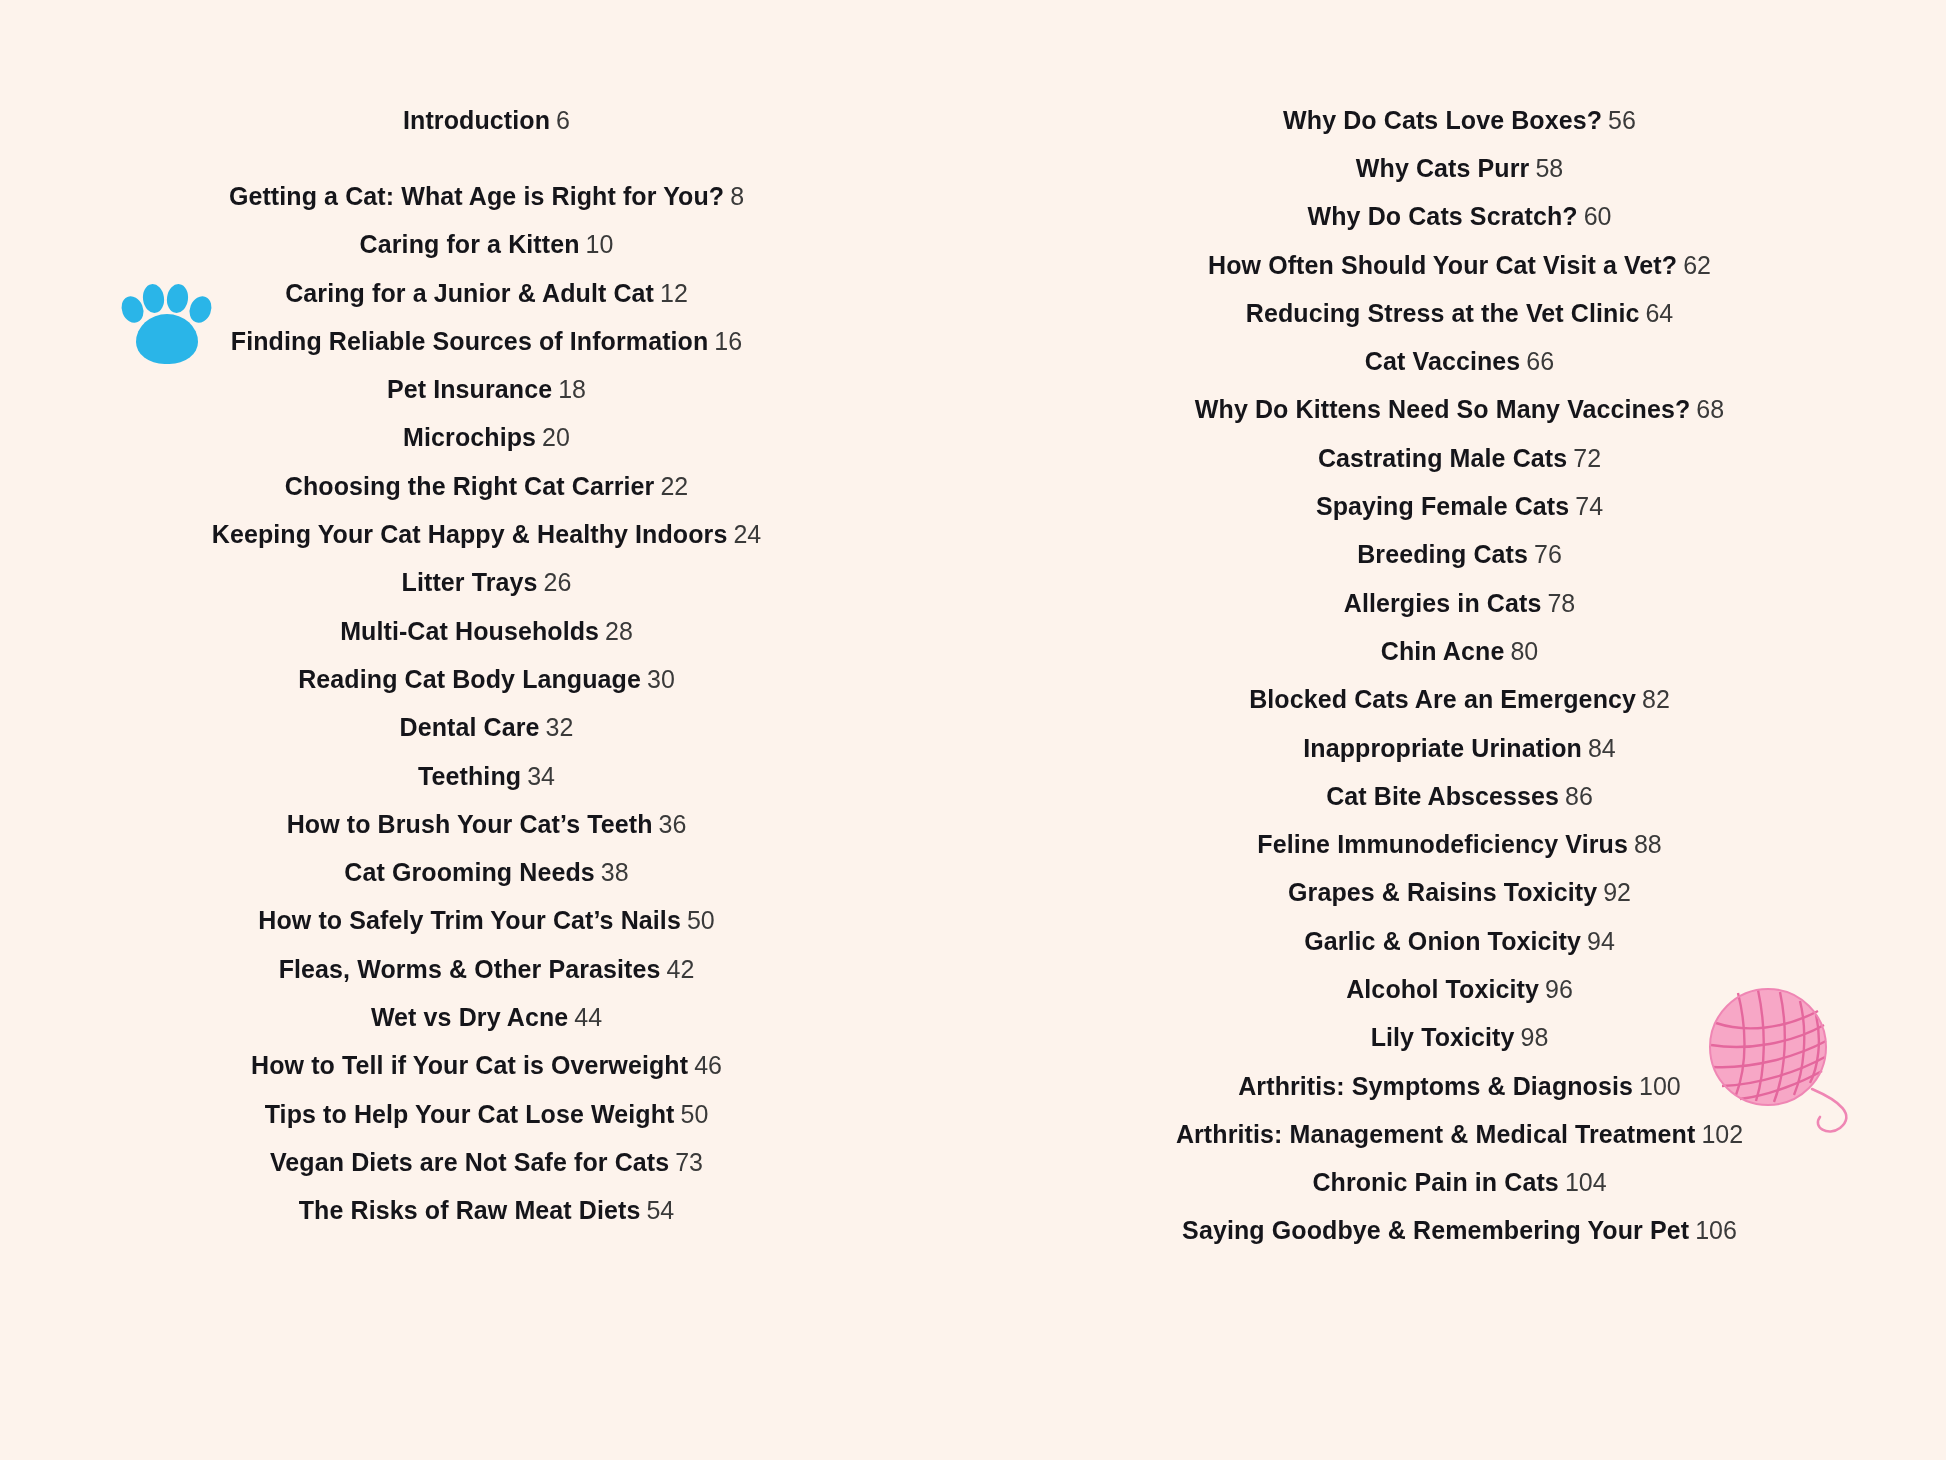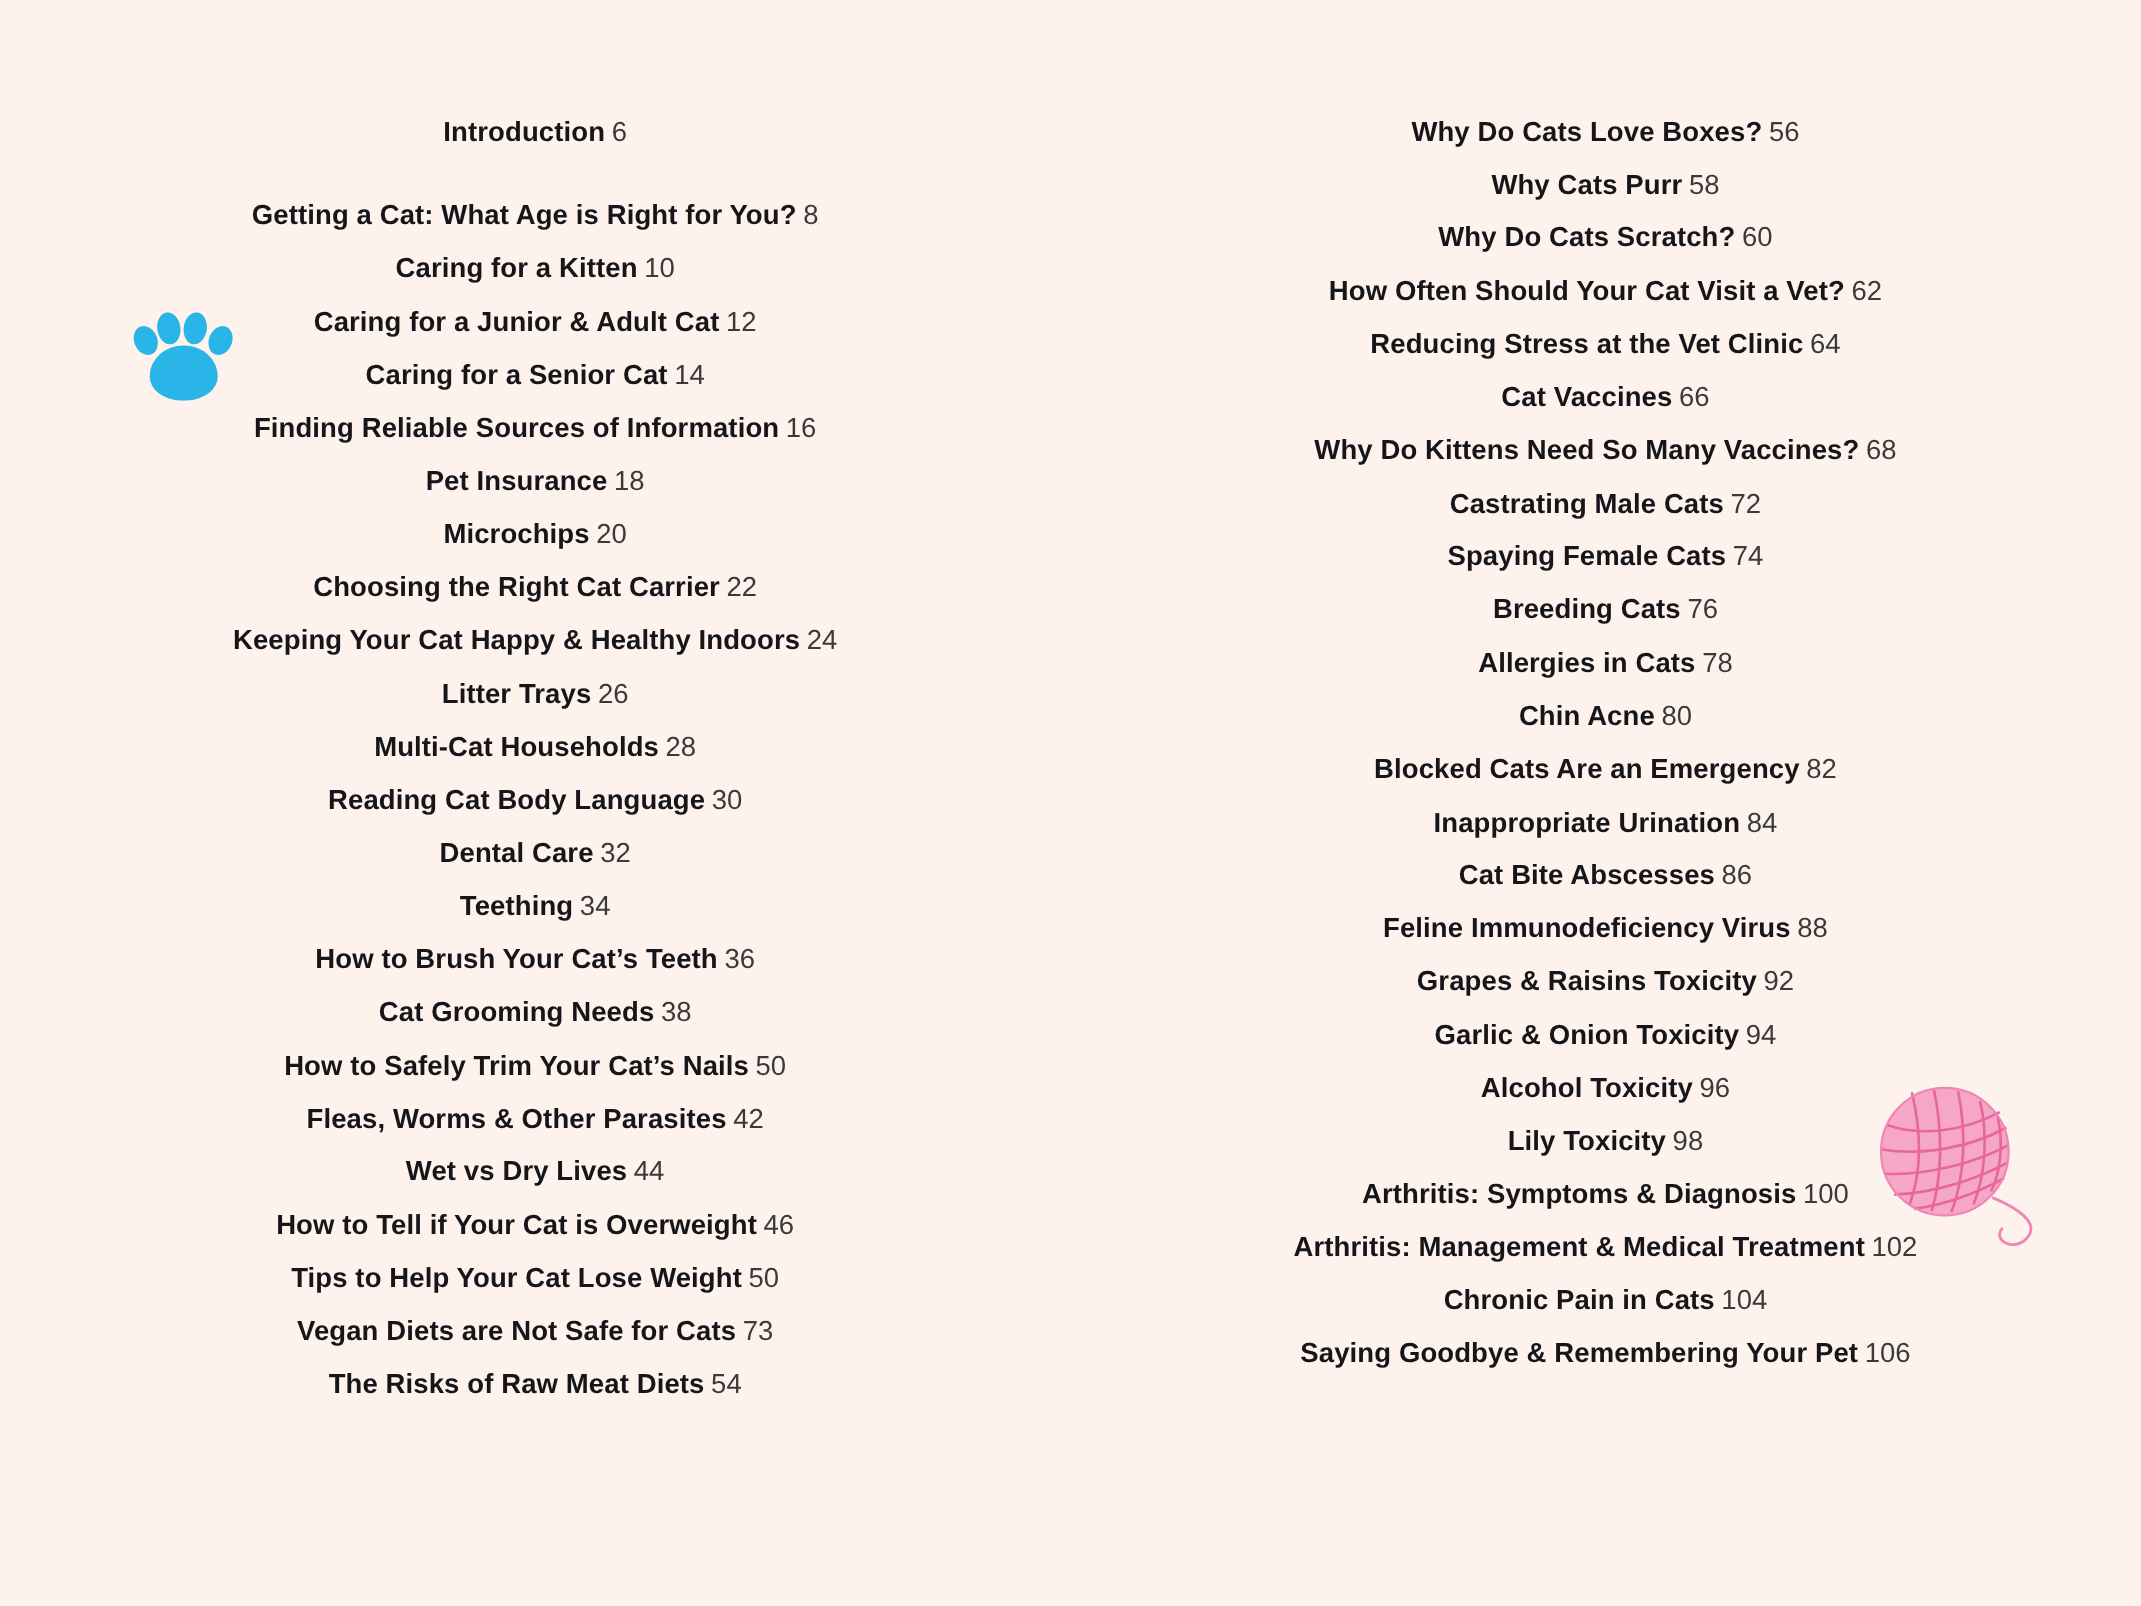--- a/index.html
+++ b/index.html
@@ -147,23 +147,20 @@
       <div class="row">
           <span class="toc-entry"><span class="title">Getting a Cat: What Age is Right for You?</span><span class="pagenum">8</span></span>
         </div>
       <div class="row">
           <span class="toc-entry"><span class="title">Caring for a Kitten</span><span class="pagenum">10</span></span>
         </div>
       <div class="row">
           <span class="toc-entry"><span class="title">Caring for a Junior &amp; Adult Cat</span><span class="pagenum">12</span></span>
         </div>
       <div class="row">
-          <span class="toc-entry"><span class="title">Caring for a Senior Cat</span><span class="pagenum">14</span></span>
-        </div>
-      <div class="row">
           <span class="toc-entry"><span class="title">Finding Reliable Sources of Information</span><span class="pagenum">16</span></span>
         </div>
       <div class="row">
           <span class="toc-entry"><span class="title">Pet Insurance</span><span class="pagenum">18</span></span>
         </div>
       <div class="row">
           <span class="toc-entry"><span class="title">Microchips</span><span class="pagenum">20</span></span>
         </div>
       <div class="row">
           <span class="toc-entry"><span class="title">Choosing the Right Cat Carrier</span><span class="pagenum">22</span></span>
@@ -192,21 +189,21 @@
       <div class="row">
           <span class="toc-entry"><span class="title">Cat Grooming Needs</span><span class="pagenum">38</span></span>
         </div>
       <div class="row">
           <span class="toc-entry"><span class="title">How to Safely Trim Your Cat’s Nails</span><span class="pagenum">50</span></span>
         </div>
       <div class="row">
           <span class="toc-entry"><span class="title">Fleas, Worms &amp; Other Parasites</span><span class="pagenum">42</span></span>
         </div>
       <div class="row">
-          <span class="toc-entry"><span class="title">Wet vs Dry Lives</span><span class="pagenum">44</span></span>
+          <span class="toc-entry"><span class="title">Wet vs Dry Acne</span><span class="pagenum">44</span></span>
         </div>
       <div class="row">
           <span class="toc-entry"><span class="title">How to Tell if Your Cat is Overweight</span><span class="pagenum">46</span></span>
         </div>
       <div class="row">
           <span class="toc-entry"><span class="title">Tips to Help Your Cat Lose Weight</span><span class="pagenum">50</span></span>
         </div>
       <div class="row">
           <span class="toc-entry"><span class="title">Vegan Diets are Not Safe for Cats</span><span class="pagenum">73</span></span>
         </div>

